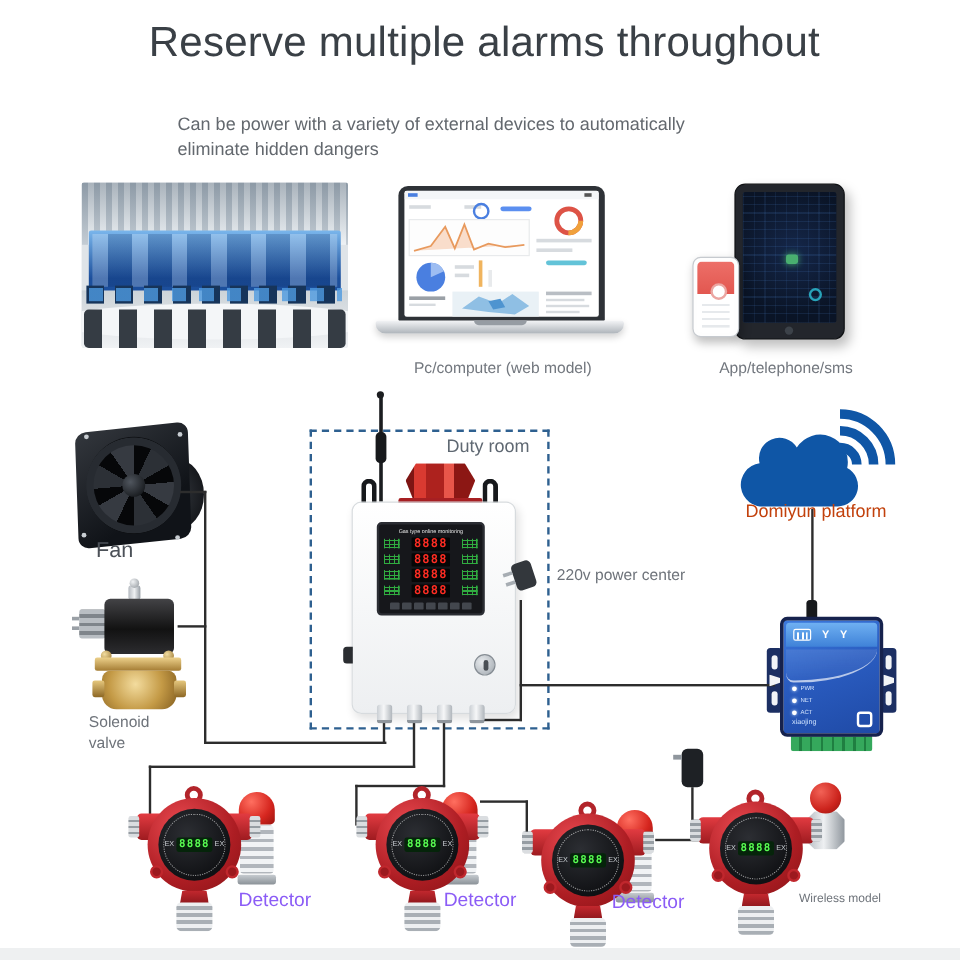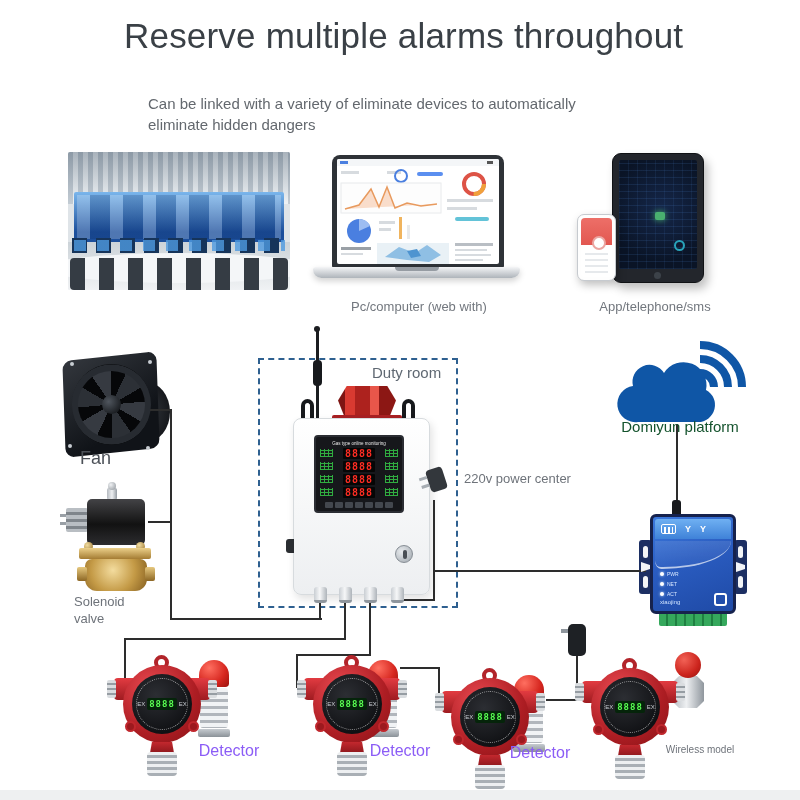--- a/index.html
+++ b/index.html
@@ -137,21 +137,21 @@
     background:linear-gradient(90deg,#c9ced3,#f6f7f8 45%,#aeb4ba); border-bottom:3px solid #8f969d; }
 
   
   .plug { position:absolute; left:428px; top:468px; width:17px; height:23px; background:#33373c; border-radius:4px;
     transform:rotate(-18deg); z-index:5; }
   .plug:before { content:""; position:absolute; left:-8px; top:5px; width:8px; height:3px; background:#a7adb3; }
   .plug:after  { content:""; position:absolute; left:-8px; top:13px; width:8px; height:3px; background:#a7adb3; }
   .power-label { position:absolute; left:464px; top:471px; font-size:13px; color:#6e737a; z-index:6; }
 
   
-  .cloud-label { position:absolute; left:600px; top:418px; width:160px; text-align:center; font-size:15px; color:#14532d; z-index:6; }
+  .cloud-label { position:absolute; left:600px; top:418px; width:160px; text-align:center; font-size:15px; color:#c2410c; z-index:6; }
 
   
   .dtu-ear { position:absolute; width:13px; height:54px; background:#1c2f63; border-radius:3px; z-index:4; }
   .dtu-ear:before { content:""; position:absolute; left:4px; top:6px; width:5px; height:12px; background:#f2f4f7; border-radius:3px; }
   .dtu-ear:after  { content:""; position:absolute; left:4px; bottom:6px; width:5px; height:12px; background:#f2f4f7; border-radius:3px; }
   .dtu-notch { position:absolute; width:9px; height:10px; background:#f2f4f7; z-index:5;
     clip-path:polygon(0 0,100% 30%,100% 70%,0 100%); }
   .dtu-ant { position:absolute; left:672px; top:500px; width:9px; height:16px; background:#17191c; border-radius:3px 3px 0 0; z-index:5; }
   .dtu-body { position:absolute; left:650px; top:514px; width:86px; height:100px; border-radius:6px; z-index:5;
     background:linear-gradient(160deg,#3c79dd 0%,#2a5cc0 45%,#1f4aa6 100%); border:3px solid #16224d; }
@@ -221,21 +221,21 @@
 </style>
 </head>
 <body>
 
 <div id="canvas">
 
   <div class="title">
     <span>Reserve multiple alarms throughout</span><br>
   </div>
   <div class="subtitle">
-    <span>Can be linked with a variety of eliminate devices to automatically</span><br>
+    <span>Can be power with a variety of external devices to automatically</span><br>
     <span>eliminate hidden dangers</span>
   </div>
 
   <div class="abs mc">
     <div class="mc-ceiling"></div>
     <div class="mc-floor"></div>
     <div class="mc-screen"></div>
     <div class="mc-desk"></div>
     <div class="mc-monitors"></div>
     <div class="mc-chairs"></div>
@@ -272,21 +272,21 @@
           <path d="M70 92 L80 90 L84 97 L74 99 Z" fill="#4e94d0"></path>
           <rect x="118" y="84" width="38" height="3" fill="#b9bec4"></rect>
           <rect x="118" y="90" width="32" height="2" fill="#d7dbdf"></rect>
           <rect x="118" y="95" width="36" height="2" fill="#d7dbdf"></rect>
           <rect x="118" y="100" width="28" height="2" fill="#d7dbdf"></rect>
         </svg>
       </div>
     </div>
     <div class="lap-base"></div>
   </div>
-  <div class="lbl" style="left:329px;top:299px;width:180px;">Pc/computer (web with)</div>
+  <div class="lbl" style="left:329px;top:299px;width:180px;">Pc/computer (web model)</div>
 
   <div class="abs tablet">
     <div class="tab-screen">
       <div class="tab-dot-g"></div>
       <div class="tab-ring"></div>
     </div>
     <div class="tab-home"></div>
   </div>
   <div class="abs phone">
     <div class="phone-screen">

